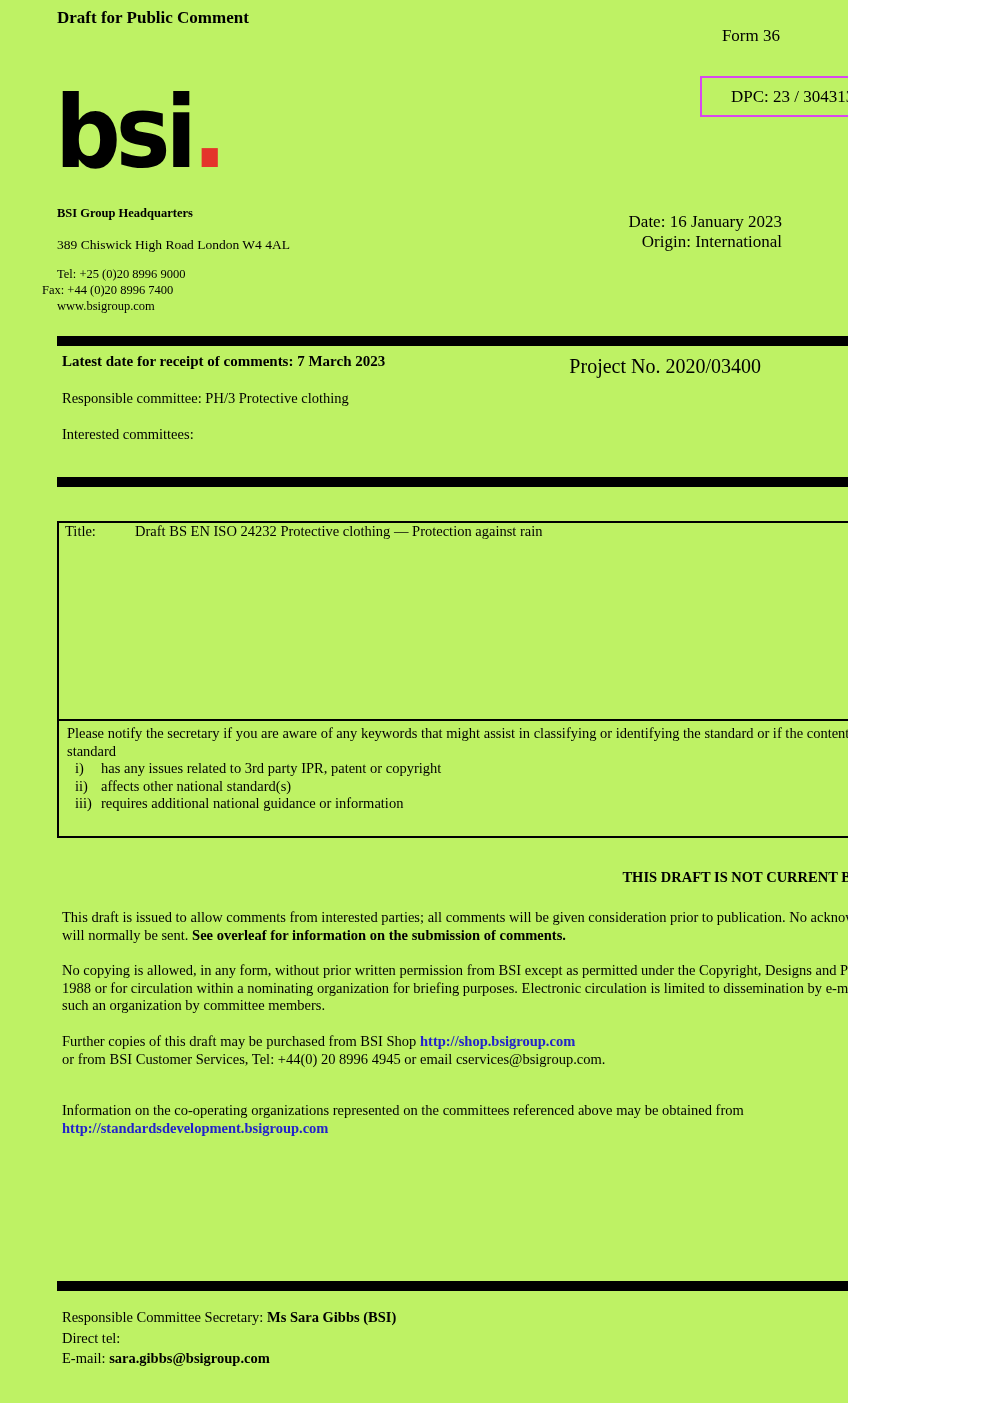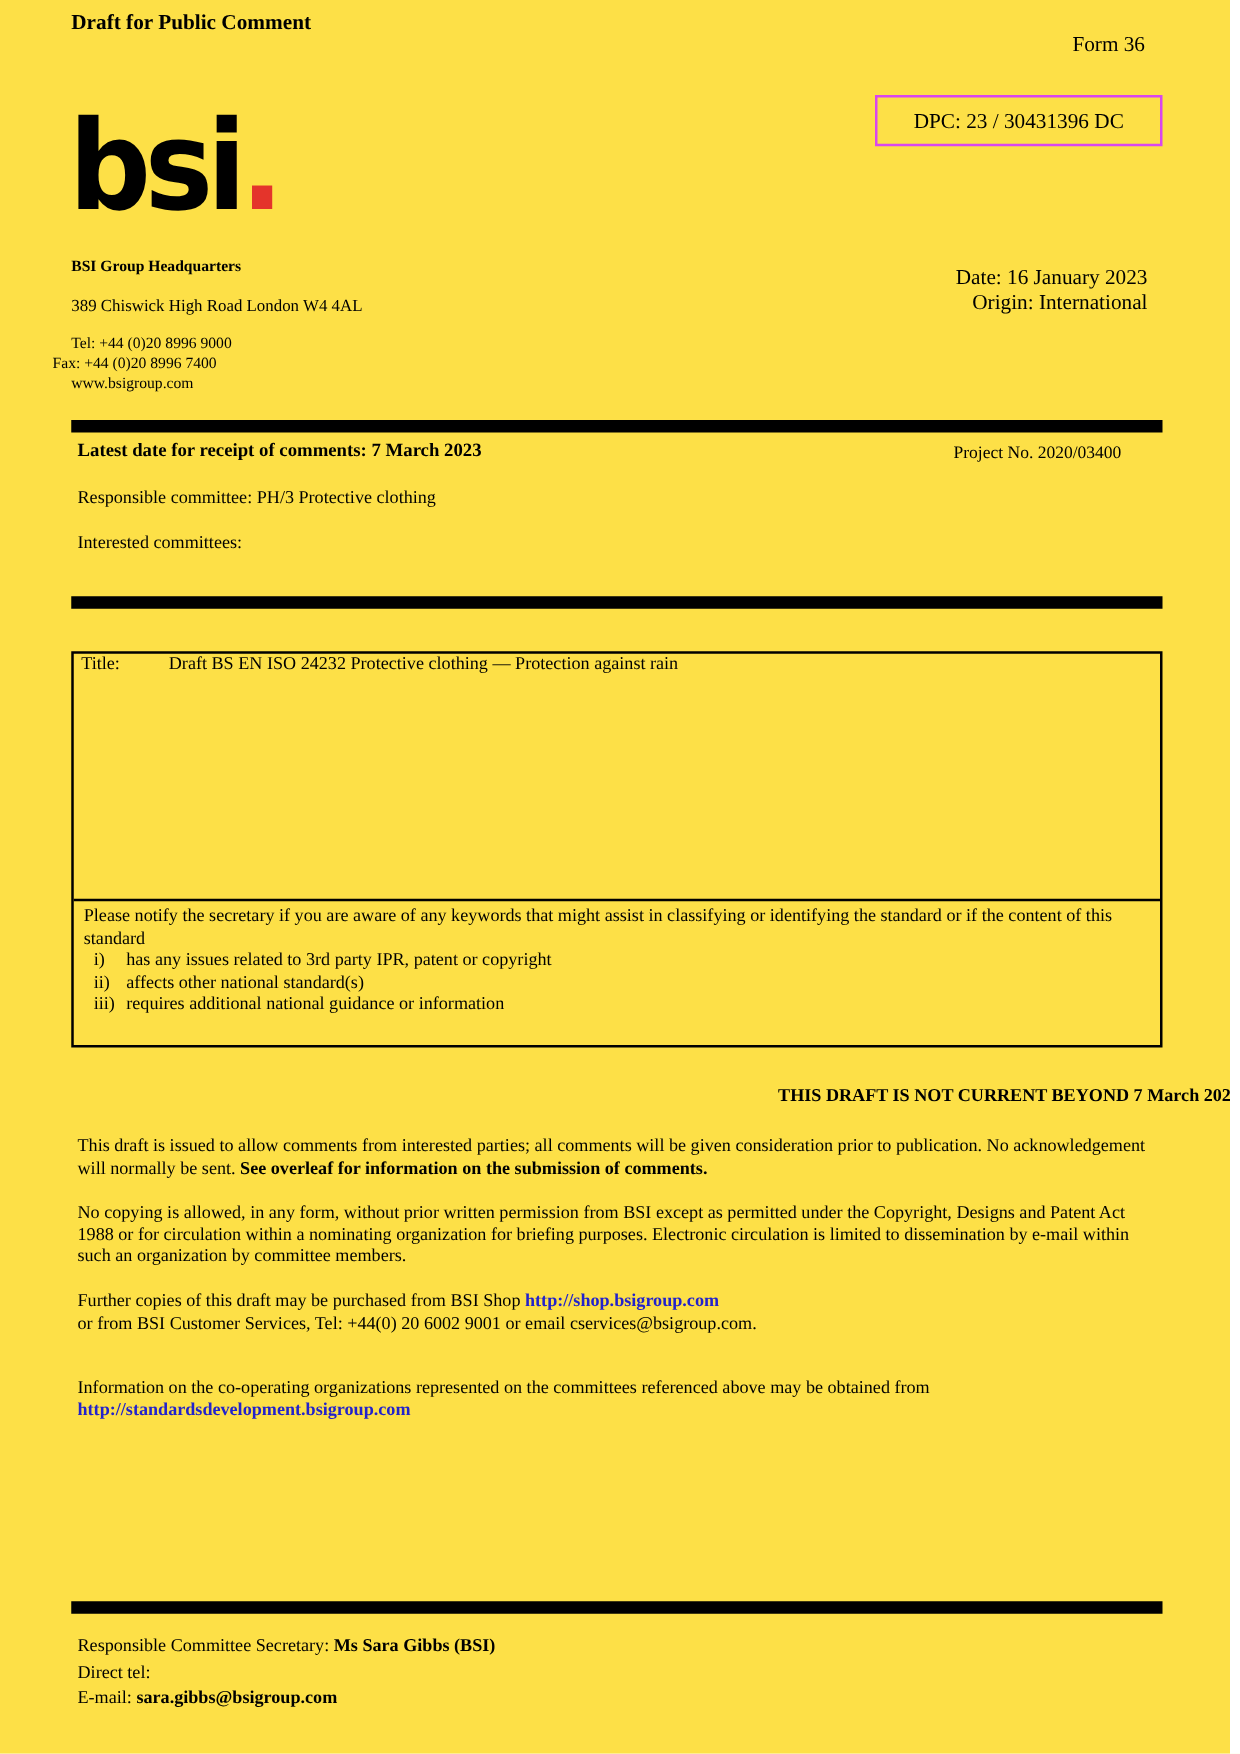--- a/index.html
+++ b/index.html
@@ -1,20 +1,20 @@
 <!DOCTYPE html>
 <html><head>
 <meta charset="utf-8">
 <style>
   * { margin:0; padding:0; box-sizing:border-box; }
   html,body { background:#ffffff; }
   .page {
     position:relative;
-    width:984px; height:1403px;
-    background:#fde047;
+    width:848px; height:1403px;
+    background:#bef264;
     font-family:"Liberation Serif", serif;
     color:#000;
     overflow:hidden;
   }
   .abs { position:absolute; }
 
   .draft-label { left:57px; top:8px; font-size:17px; font-weight:bold; }
   .form-no { top:26px; right:68px; font-size:17px; }
 
   .dpc-box {
@@ -43,21 +43,21 @@
   .addr-web { left:57px; top:299px; font-size:12.5px; }
 
   .meta-block { right:66px; top:212px; text-align:right; font-size:17px; line-height:20px; }
 
   .bar { left:57px; width:873px; height:10px; background:#000; }
   .bar1 { top:336px; }
   .bar2 { top:477px; }
   .bar3 { top:1281px; }
 
   .latest-date { left:62px; top:353px; font-size:15px; font-weight:bold; }
-  .project-no { right:87px; top:355px; font-size:14px; }
+  .project-no { right:87px; top:355px; font-size:20px; }
   .responsible { left:62px; top:390px; font-size:14.5px; }
   .interested { left:62px; top:426px; font-size:14.5px; }
 
   .info-box {
     left:57px; top:521px; width:873px; height:317px;
     border:2px solid #000;
   }
   .title-section {
     height:196px;
     padding:0 6px;
@@ -99,21 +99,21 @@
   <div class="abs form-no">Form 36</div>
 
   <div class="abs dpc-box">
     <span>DPC: 23 / 30431396 DC</span>
   </div>
 
   <div class="abs logo"><span>bsi</span><span class="dot">.</span></div>
 
   <div class="abs addr-hq">BSI Group Headquarters</div>
   <div class="abs addr-street">389 Chiswick High Road London W4 4AL</div>
-  <div class="abs addr-tel">Tel: +44 (0)20 8996 9000</div>
+  <div class="abs addr-tel">Tel: +25 (0)20 8996 9000</div>
   <div class="abs addr-fax">Fax: +44 (0)20 8996 7400</div>
   <div class="abs addr-web">www.bsigroup.com</div>
 
   <div class="abs meta-block">
     <div>Date: 16 January 2023</div>
     <div>Origin: International</div>
   </div>
 
   <div class="abs bar bar1"></div>
 
@@ -145,21 +145,21 @@
   <div class="abs warning warning2">THIS DRAFT IS NOT CURRENT BEYOND 7 March 2023</div>
 
   <div class="abs para para1">
     <span>This draft is issued to allow comments from interested parties; all comments will be given consideration prior to publication.  No acknowledgement will normally be sent. </span><span class="bold">See overleaf for information on the submission of comments.</span>
   </div>
 
   <div class="abs para para2">No copying is allowed, in any form, without prior written permission from BSI except as permitted under the Copyright, Designs and Patent Act 1988 or for circulation within a nominating organization for briefing purposes.  Electronic circulation is limited to dissemination by e-mail within such an organization by committee members.</div>
 
   <div class="abs para para3">
     <span>Further copies of this draft may be purchased from BSI Shop </span><a class="link">http://shop.bsigroup.com</a><br>
-    <span>or from BSI Customer Services, Tel: +44(0) 20 6002 9001 or email cservices@bsigroup.com.</span><br>
+    <span>or from BSI Customer Services, Tel: +44(0) 20 8996 4945 or email cservices@bsigroup.com.</span><br>
   </div>
 
   <div class="abs para para4">
     <span>Information on the co-operating organizations represented on the committees referenced above may be obtained from</span><br>
     <a class="link">http://standardsdevelopment.bsigroup.com</a>
   </div>
 
   <div class="abs bar bar3"></div>
 
   <div class="abs footer-line1">

